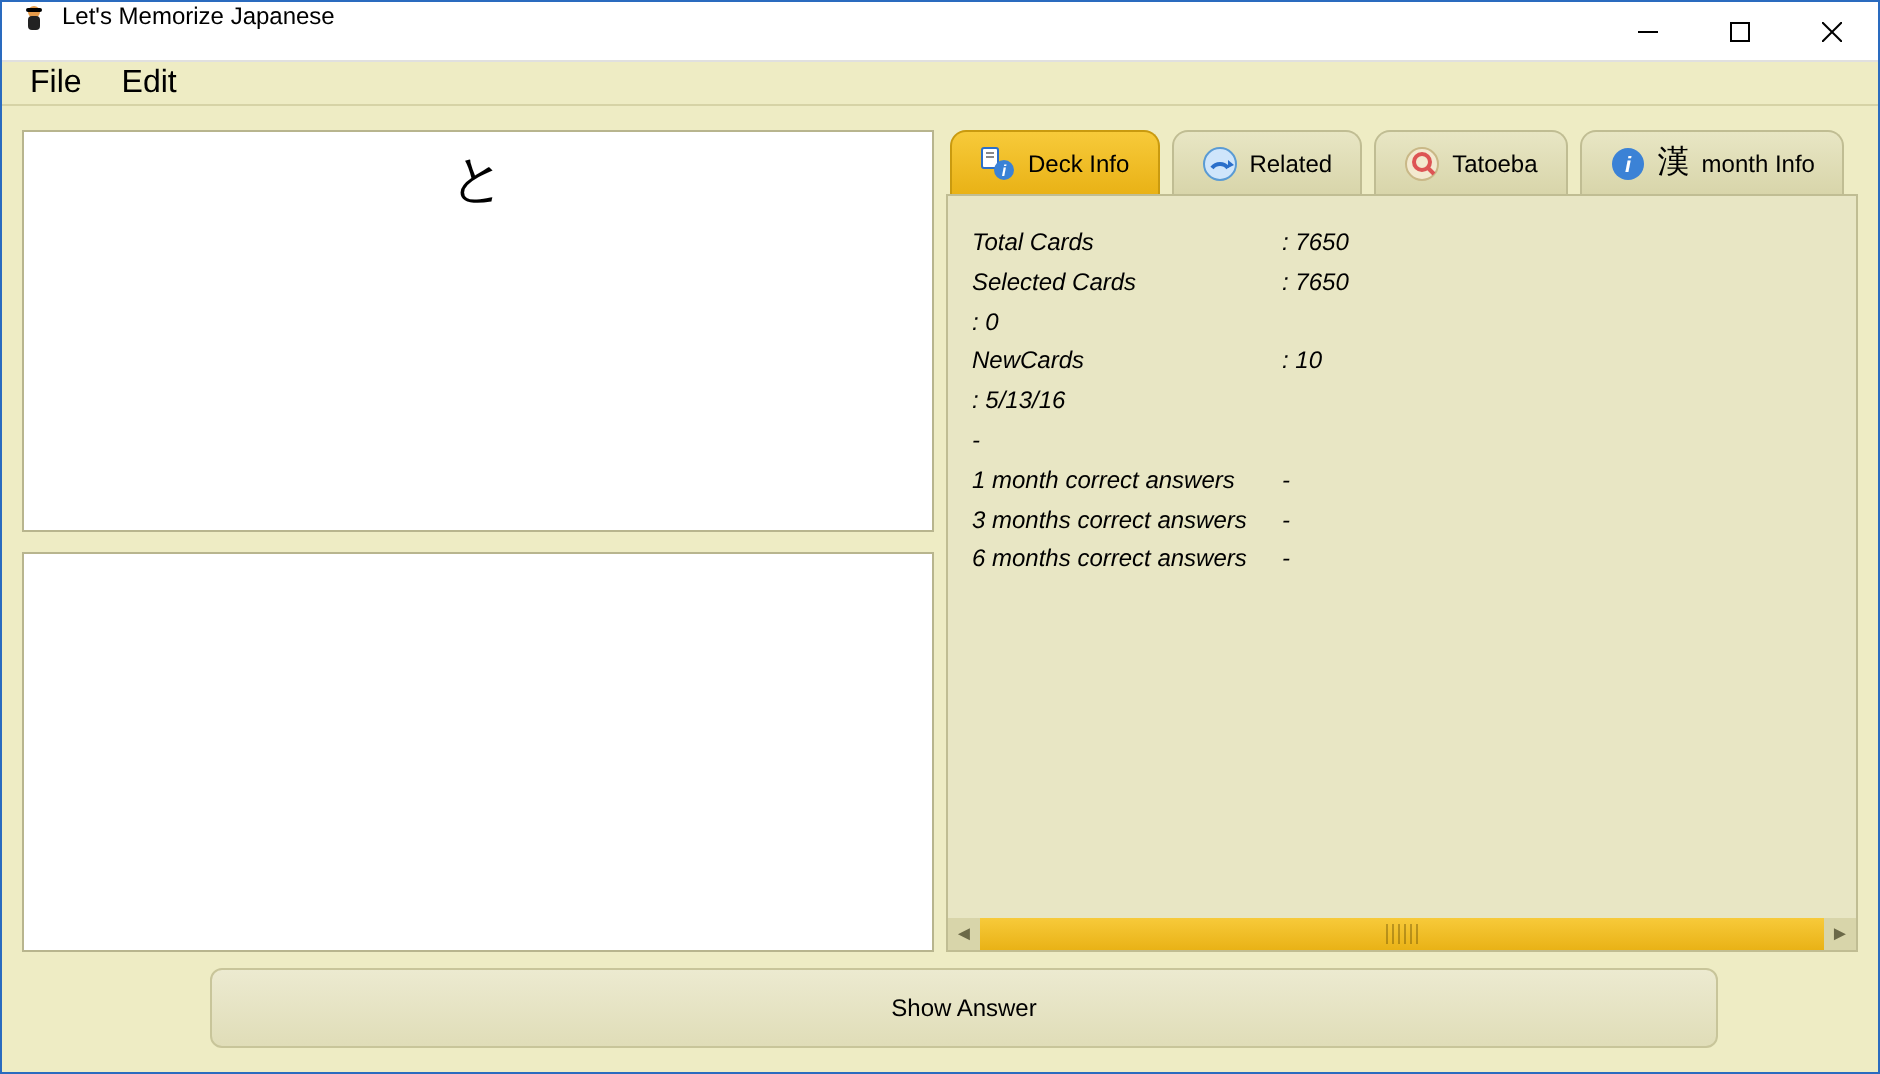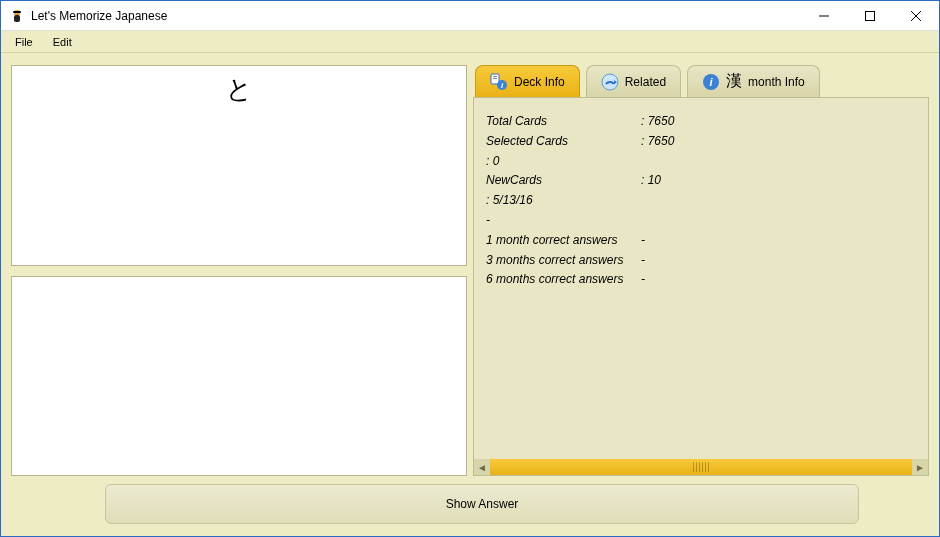--- a/index.html
+++ b/index.html
@@ -14,21 +14,20 @@
     border: 1px solid #2a6bbf;
     display: flex;
     flex-direction: column;
     background: #fff;
   }
   
   .titlebar {
     height: 30px;
     background: #fff;
     display: flex;
-    align-items: center;
     border-bottom: 1px solid #e0e0e0;
   }
   .titlebar .app-icon {
     width: 16px; height: 16px;
     margin: 0 6px 0 8px;
     display: flex; align-items: center; justify-content: center;
   }
   .titlebar .title { font-size: 12px; color: #000; flex: 0 0 auto; }
   .titlebar .spacer { flex: 1; }
   .win-controls { display: flex; height: 100%; }
@@ -42,21 +41,21 @@
     height: 22px;
     background: #eeecc4;
     display: flex;
     align-items: center;
     padding: 0 6px;
     gap: 4px;
     border-bottom: 1px solid #d6d3a6;
   }
   .menu-item {
     padding: 20px 8px;
-    font-size: 11px;
+    font-size: 16px;
     color: #000;
     cursor: default;
   }
   
   .client {
     flex: 1;
     background: #eeecc4;
     display: flex;
     flex-direction: column;
   }
@@ -269,20 +268,30 @@
                 <circle cx="9" cy="9" r="8" fill="#cfe5fb" stroke="#5a9bd4"></circle>
                 <path d="M5 11 A 5 5 0 0 1 13 11" fill="none" stroke="#2b6fca" stroke-width="2"></path>
                 <polygon points="13,11 13,7 16,9.5" fill="#2b6fca"></polygon>
               </svg>
             </span>
             <span>Related</span>
           </div>
           <div class="tab">
             <span class="tab-icon">
               <svg width="18" height="18" viewBox="0 0 18 18">
+                <circle cx="9" cy="9" r="8" fill="#f3e9cf" stroke="#c9b887"></circle>
+                <circle cx="9" cy="8" r="4" fill="none" stroke="#d55" stroke-width="2"></circle>
+                <line x1="12" y1="11" x2="15" y2="14" stroke="#d55" stroke-width="2"></line>
+              </svg>
+            </span>
+            <span>Tatoeba</span>
+          </div>
+          <div class="tab">
+            <span class="tab-icon">
+              <svg width="18" height="18" viewBox="0 0 18 18">
                 <circle cx="9" cy="9" r="8" fill="#3b82d6"></circle>
                 <text x="9" y="13" text-anchor="middle" font-size="11" font-weight="bold" fill="#fff" font-style="italic">i</text>
               </svg>
             </span>
             <span style="font-size:16px;font-family:'MS Gothic','Yu Gothic',serif;">漢</span>
             <span>month Info</span>
           </div>
         </div>
 
         <div class="tab-panel">

